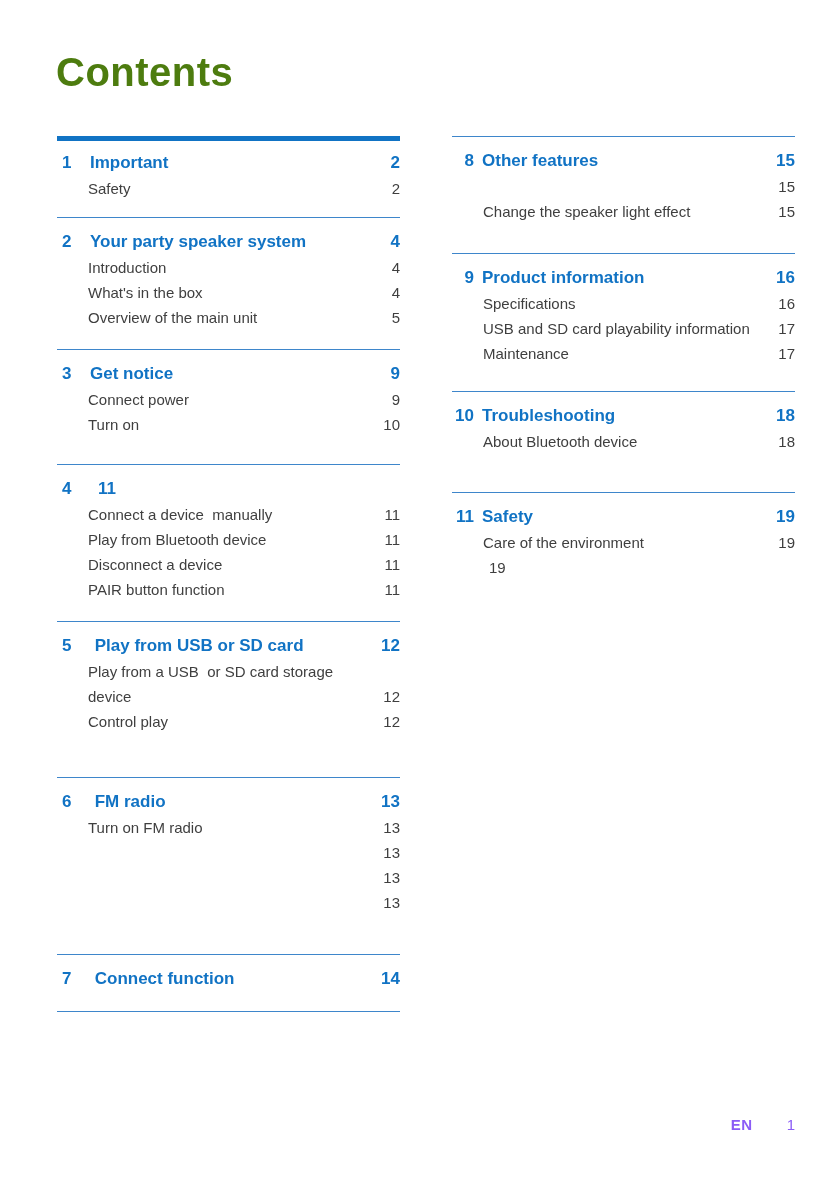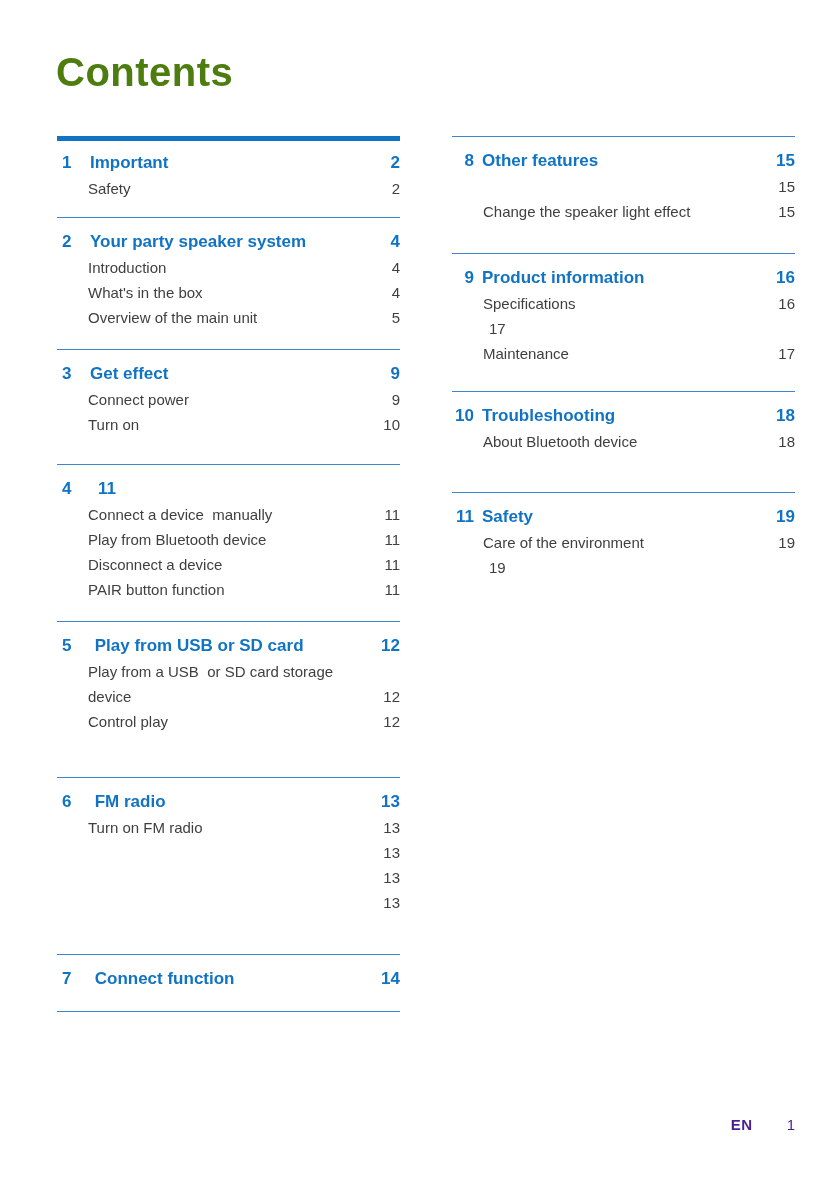--- a/index.html
+++ b/index.html
@@ -93,21 +93,21 @@
   .section[data-sec="11"] { margin-bottom: 0; }
 
   .footer {
     position: absolute;
     top: 1116px;
     right: 44px;
     display: flex;
     align-items: flex-start;
     gap: 34px;
     font-size: 15px;
-    color: #4c1d95;
+    color: #8b5cf6;
   }
   .footer .lang { font-weight: bold; letter-spacing: 0.5px; }
 </style>
 </head>
 <body>
 
 <h1 class="page-title">Contents</h1>
 
 <div class="col col-left" id="col-left">
     <div class="section" data-sec="1">
@@ -139,21 +139,21 @@
       </div>
       <div class="entry">
         <span class="elabel">Overview of the main unit</span>
         <span class="epage">5</span>
       </div>
     </div>
     <div class="section" data-sec="3">
       <div class="rule"></div>
       <div class="heading">
         <span class="num">3</span>
-        <span class="stitle">Get effect</span>
+        <span class="stitle">Get notice</span>
         <span class="page">9</span>
       </div>
       <div class="entry">
         <span class="elabel">Connect power</span>
         <span class="epage">9</span>
       </div>
       <div class="entry">
         <span class="elabel">Turn on</span>
         <span class="epage">10</span>
       </div>
@@ -257,20 +257,21 @@
       <div class="heading">
         <span class="num">9</span>
         <span class="stitle">Product information</span>
         <span class="page">16</span>
       </div>
       <div class="entry">
         <span class="elabel">Specifications</span>
         <span class="epage">16</span>
       </div>
       <div class="entry">
+        <span class="elabel">USB and SD card playability information</span>
         <span class="epage">17</span>
       </div>
       <div class="entry">
         <span class="elabel">Maintenance</span>
         <span class="epage">17</span>
       </div>
     </div>
     <div class="section" data-sec="10">
       <div class="rule"></div>
       <div class="heading">

